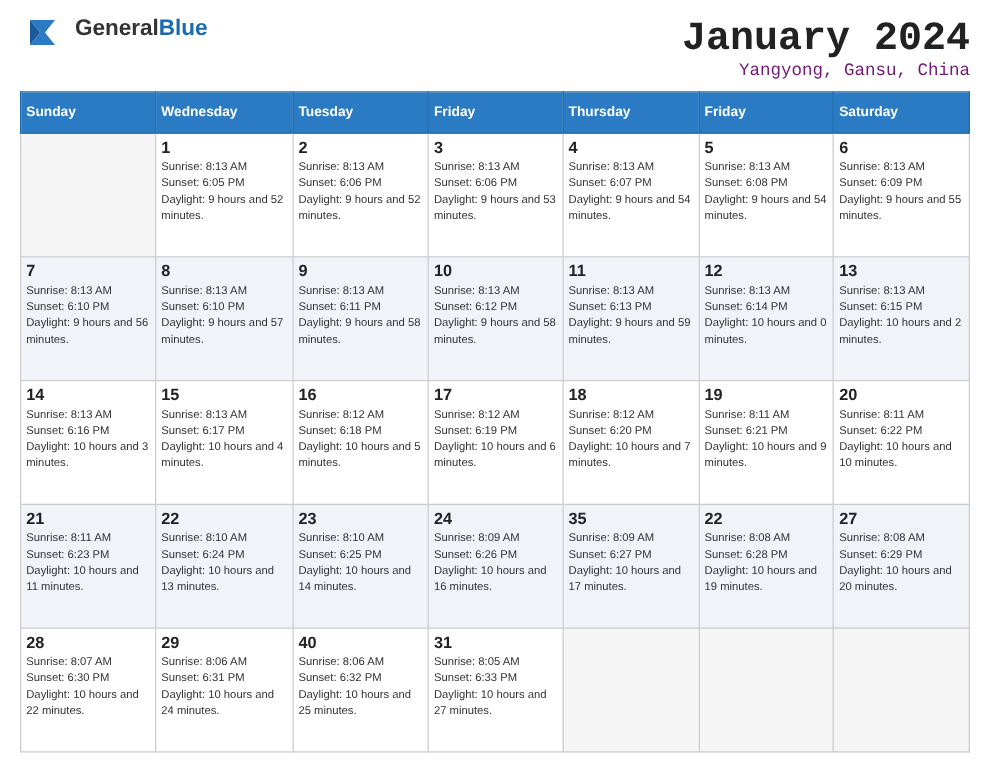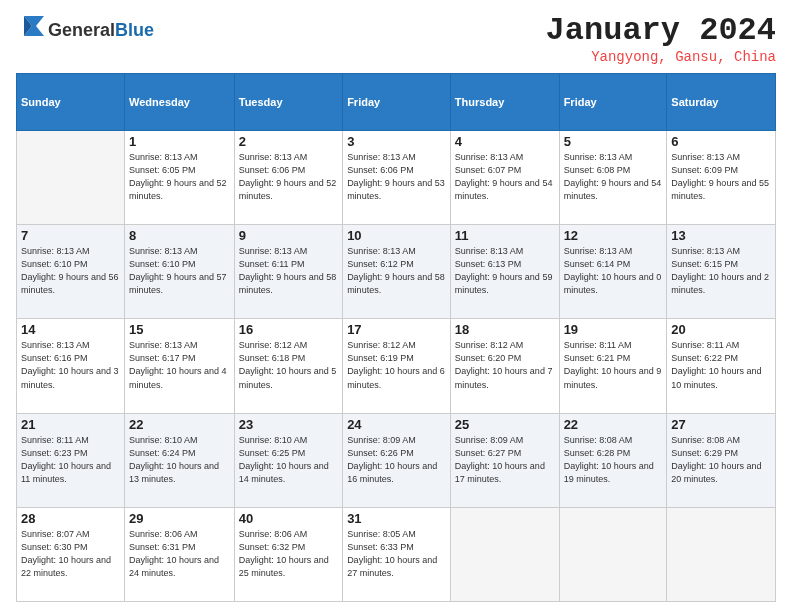--- a/index.html
+++ b/index.html
@@ -19,22 +19,21 @@
       padding: 12px 16px 10px 16px;
     }
     .header {
       display: flex;
       justify-content: space-between;
       align-items: flex-start;
       margin-bottom: 8px;
     }
     .logo {
       display: flex;
-      align-items: center;
-      gap: 0;
+      gap: 12px;
     }
     .logo-text-general {
       font-size: 18px;
       font-weight: bold;
       color: #333;
     }
     .logo-text-blue {
       font-size: 18px;
       font-weight: bold;
       color: #1a6aad;
@@ -47,33 +46,33 @@
       text-align: right;
       font-family: Liberation Mono, monospace;
     }
     .title-month {
       font-size: 32px;
       font-weight: bold;
       color: #222;
     }
     .title-location {
       font-size: 14px;
-      color: #ef4444;
+      color: #701a75;
     }
     .calendar {
       width: 100%;
       border-collapse: collapse;
       flex: 1;
     }
     .calendar th {
       background: #2a7bc4;
       color: #fff;
       font-size: 11px;
       font-weight: bold;
-      padding: 22px 4px;
+      padding: 10px 4px;
       text-align: left;
       border: 1px solid #1e6aad;
     }
     .calendar td {
       border: 1px solid #ccc;
       vertical-align: top;
       padding: 3px 4px;
       width: 113px;
       height: 88px;
       font-size: 9.5px;
@@ -233,21 +232,21 @@
           </td>
           <td>
             <div class="day-number">23</div>
             <div class="day-info">Sunrise: 8:10 AM<br>Sunset: 6:25 PM<br>Daylight: 10 hours and 14 minutes.</div>
           </td>
           <td>
             <div class="day-number">24</div>
             <div class="day-info">Sunrise: 8:09 AM<br>Sunset: 6:26 PM<br>Daylight: 10 hours and 16 minutes.</div>
           </td>
           <td>
-            <div class="day-number">25</div>
+            <div class="day-number">35</div>
             <div class="day-info">Sunrise: 8:09 AM<br>Sunset: 6:27 PM<br>Daylight: 10 hours and 17 minutes.</div>
           </td>
           <td>
             <div class="day-number">22</div>
             <div class="day-info">Sunrise: 8:08 AM<br>Sunset: 6:28 PM<br>Daylight: 10 hours and 19 minutes.</div>
           </td>
           <td>
             <div class="day-number">27</div>
             <div class="day-info">Sunrise: 8:08 AM<br>Sunset: 6:29 PM<br>Daylight: 10 hours and 20 minutes.</div>
           </td>

